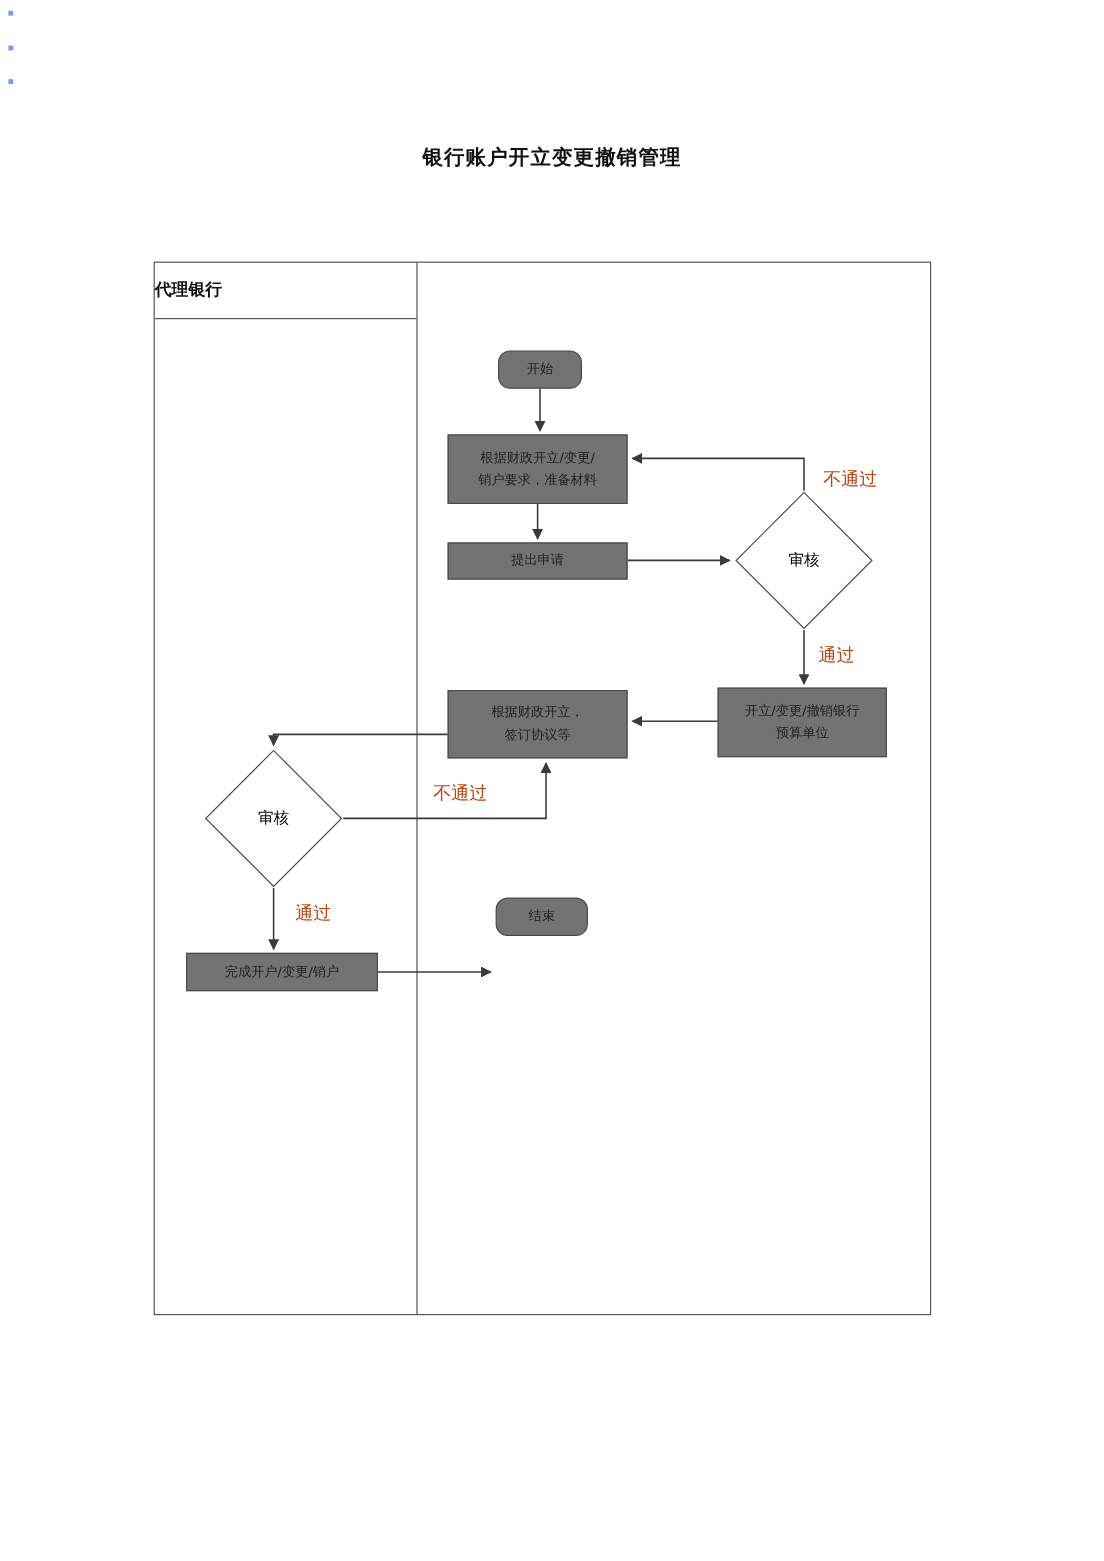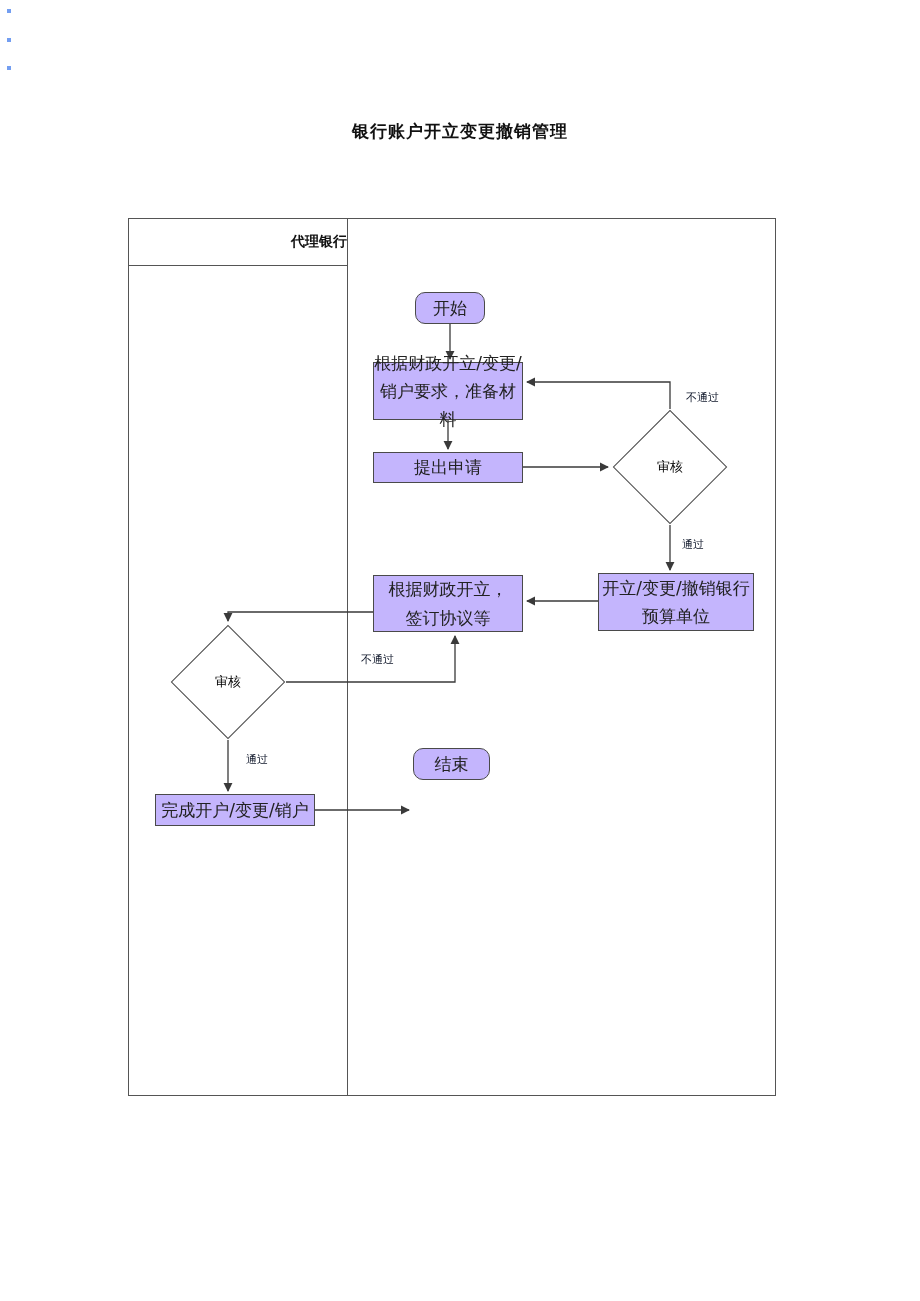--- a/index.html
+++ b/index.html
@@ -17,41 +17,41 @@
   .sw-table{
     position:absolute;left:128px;top:218px;width:648px;height:878px;
     border:1px solid #555;box-sizing:border-box;display:flex;background:#fff;
   }
   .lane{height:100%;box-sizing:border-box;}
   .lane.l1{width:219px;border-right:1px solid #555;}
   .lane.l2{width:199px;border-right:1px solid #555;}
   .lane.l3{flex:1;}
   .lane-header{
     height:47px;border-bottom:1px solid #555;box-sizing:border-box;
-    display:flex;align-items:center;justify-content:flex-end;
+    display:flex;align-items:center;justify-content:flex-start;
     font-size:14px;font-weight:bold;color:#111;
   }
   
   .node{
-    position:absolute;box-sizing:border-box;border:1px solid #4a4a4a;background:#c4b5fd;
+    position:absolute;box-sizing:border-box;border:1px solid #4a4a4a;background:#737373;
     display:flex;flex-direction:column;align-items:center;justify-content:center;
-    font-size:17px;color:#222;line-height:1.65;text-align:center;z-index:3;
+    font-size:11px;color:#222;line-height:1.65;text-align:center;z-index:3;
   }
   .rounded{border-radius:10px;}
   .diamond{position:absolute;z-index:3;}
   .diamond-shape{
     position:absolute;left:50%;top:50%;width:81px;height:81px;
     transform:translate(-50%,-50%) rotate(45deg);
     border:1px solid #4a4a4a;background:#fff;box-sizing:border-box;
   }
   .diamond-label{
     position:absolute;inset:0;display:flex;align-items:center;justify-content:center;
     font-size:13px;color:#000000;
   }
-  .edge-label{position:absolute;font-size:11px;color:#0f172a;z-index:4;background:transparent;}
+  .edge-label{position:absolute;font-size:15px;color:#c2410c;z-index:4;background:transparent;}
   svg.edges{position:absolute;left:0;top:0;z-index:2;pointer-events:none;}
   .margin-dot{position:absolute;width:4px;height:4px;background:#5b8def;opacity:.85;}
 </style>
 </head>
 <body>
 
 <div class="margin-dot" style="left:7px;top:9px"></div>
 <div class="margin-dot" style="left:7px;top:38px"></div>
 <div class="margin-dot" style="left:7px;top:66px"></div>
 
@@ -96,21 +96,21 @@
 
 <div class="node" style="left:373px;top:452px;width:150px;height:31px">
   <span>提出申请</span>
 </div>
 
 <div class="diamond" style="left:612px;top:409px;width:116px;height:116px">
   <div class="diamond-shape"></div>
   <span class="diamond-label">审核</span>
 </div>
 
-<div class="node" style="left:598px;top:573px;width:156px;height:58px">
+<div class="node" style="left:598px;top:573px;width:141px;height:58px">
   <span>开立/变更/撤销银行</span>
   <span>预算单位</span>
 </div>
 
 <div class="node" style="left:373px;top:575px;width:150px;height:57px">
   <span>根据财政开立，</span>
   <span>签订协议等</span>
 </div>
 
 <div class="diamond" style="left:170px;top:624px;width:116px;height:116px">

